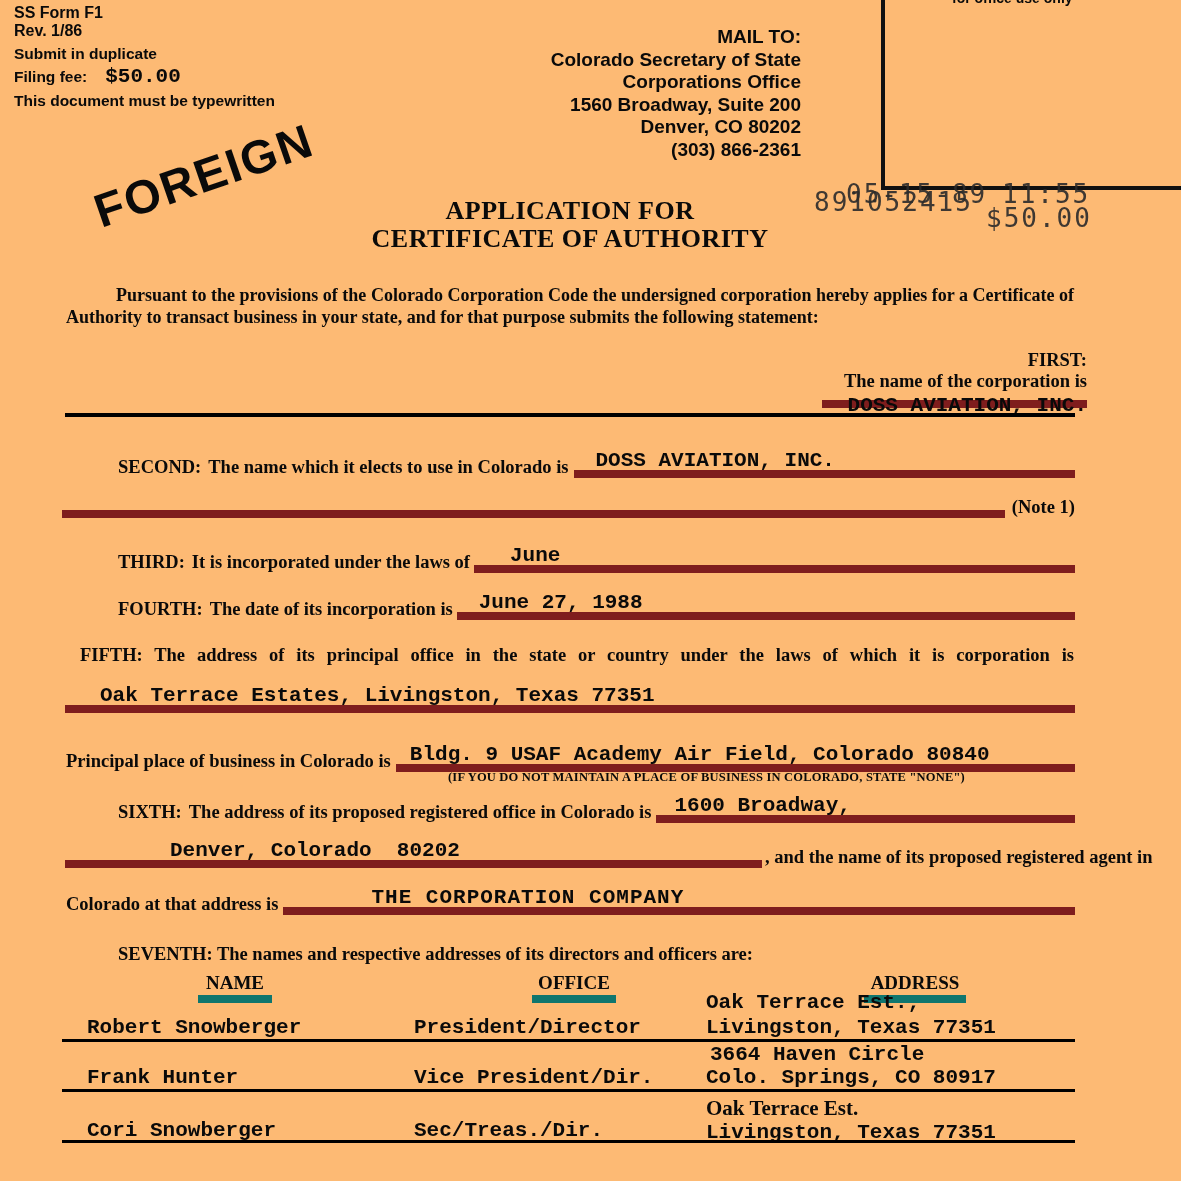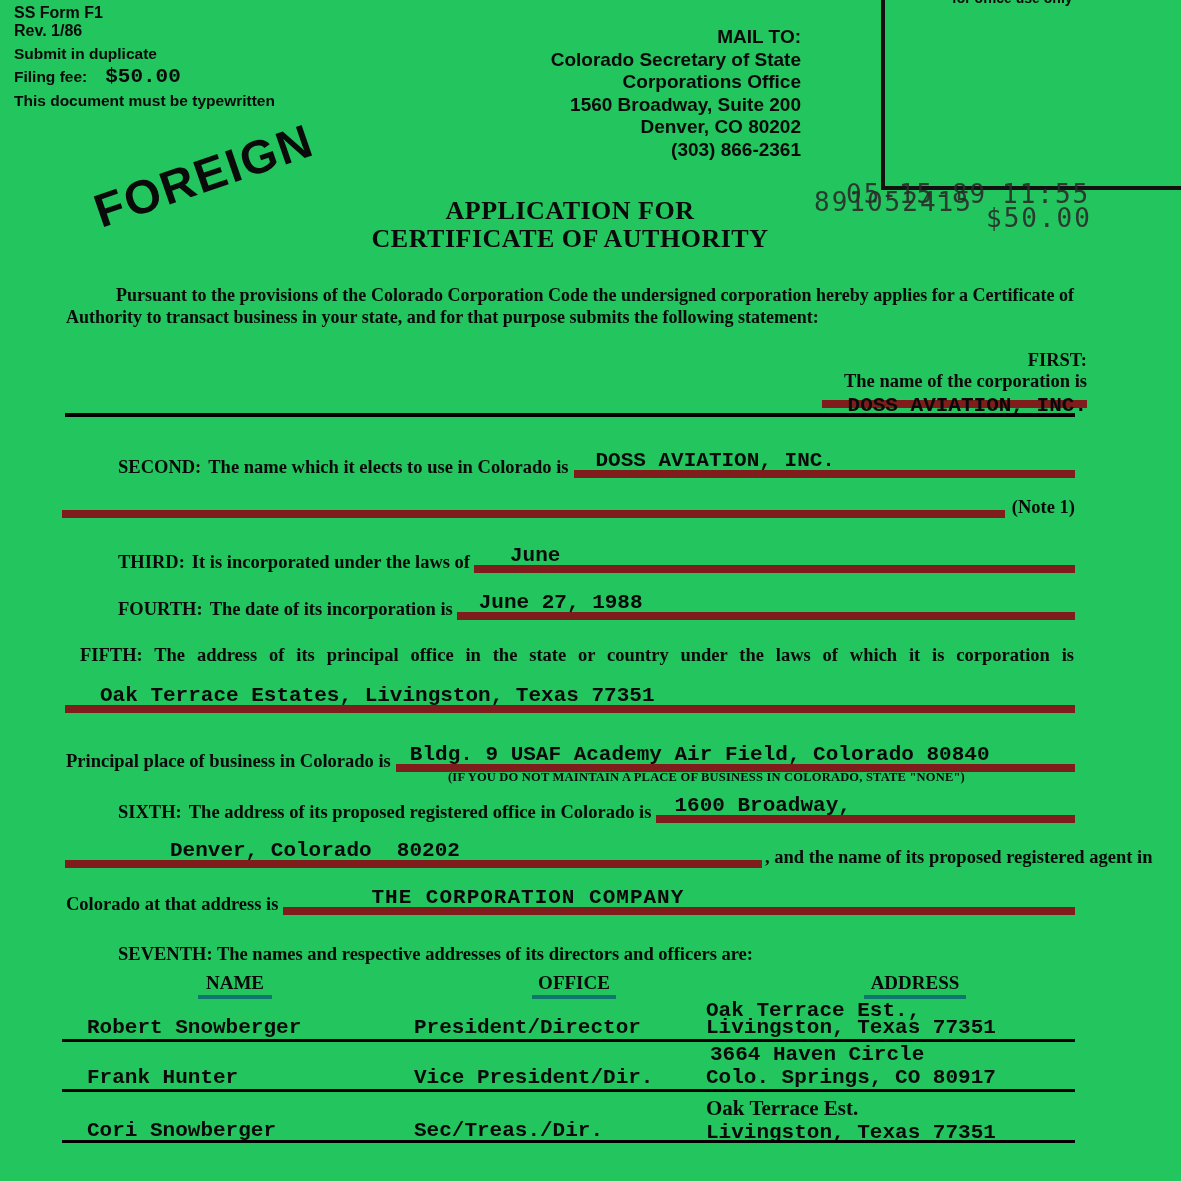--- a/index.html
+++ b/index.html
@@ -1,29 +1,29 @@
 <!DOCTYPE html>
 <html><head>
 <meta charset="utf-8">
 <style>
   html,body{margin:0;padding:0;background:#ffffff;}
-  #page{position:relative;width:1181px;height:1181px;background:#22c55e;overflow:hidden;
+  #page{position:relative;width:1181px;height:1181px;background:#fdba74;overflow:hidden;
         font-family:"Liberation Serif",serif;color:#0a0a0a;}
   .abs{position:absolute;}
   .sans{font-family:"Liberation Sans",sans-serif;font-weight:bold;}
   .mono{font-family:"Liberation Mono",monospace;}
   .dotmx{font-family:"DejaVu Sans Mono",monospace;color:#2b2b2b;letter-spacing:2px;font-size:26px;opacity:.9;}
   .flabel{font-weight:bold;white-space:nowrap;}
   .ftext{margin-left:7px;white-space:nowrap;font-weight:600;}
   .row{position:absolute;display:flex;align-items:flex-end;font-size:18.5px;}
   .fill{flex:1;border-bottom:8px solid #7f1d1d;min-height:8px;}
   .typed{font-family:"Liberation Mono",monospace;font-size:21px;font-weight:600;white-space:pre;
          position:relative;top:2px;display:inline-block;}
   .hline{position:absolute;background:#000;}
-  .hdr{font-weight:bold;font-size:19px;text-align:center;border-bottom:4px solid #0f766e;padding-bottom:1px;}
+  .hdr{font-weight:bold;font-size:19px;text-align:center;border-bottom:8px solid #0f766e;padding-bottom:1px;}
   .cell{position:absolute;font-family:"Liberation Mono",monospace;font-size:21px;font-weight:600;white-space:pre;}
 </style>
 </head>
 <body>
 
 <div id="page">
 
   <div class="abs sans" style="left:14px;top:4px;font-size:16px;">SS Form F1</div>
   <div class="abs sans" style="left:14px;top:22px;font-size:16px;">Rev. 1/86</div>
   <div class="abs sans" style="left:14px;top:45px;font-size:15.5px;">Submit in duplicate</div>
@@ -120,21 +120,21 @@
 
   <div class="abs" style="left:118px;top:944px;font-size:18.5px;font-weight:600;">
     <span class="flabel">SEVENTH:</span>
     <span>The names and respective addresses of its directors and officers are:</span>
   </div>
 
   <div class="abs hdr" style="left:198px;top:972px;width:74px;">NAME</div>
   <div class="abs hdr" style="left:532px;top:972px;width:84px;">OFFICE</div>
   <div class="abs hdr" style="left:864px;top:972px;width:102px;">ADDRESS</div>
 
-  <div class="cell" style="left:706px;top:991px;margin-top:8px;">Oak Terrace Est.,</div>
+  <div class="cell" style="left:706px;top:991px;">Oak Terrace Est.,</div>
   <div class="cell" style="left:87px;top:1016px;">Robert Snowberger</div>
   <div class="cell" style="left:414px;top:1016px;">President/Director</div>
   <div class="cell" style="left:706px;top:1016px;">Livingston, Texas 77351</div>
   <div class="hline" style="left:62px;top:1039px;width:1013px;height:3px;"></div>
 
   <div class="cell" style="left:710px;top:1043px;">3664 Haven Circle</div>
   <div class="cell" style="left:87px;top:1066px;">Frank Hunter</div>
   <div class="cell" style="left:414px;top:1066px;">Vice President/Dir.</div>
   <div class="cell" style="left:706px;top:1066px;">Colo. Springs, CO 80917</div>
   <div class="hline" style="left:62px;top:1089px;width:1013px;height:3px;"></div>

